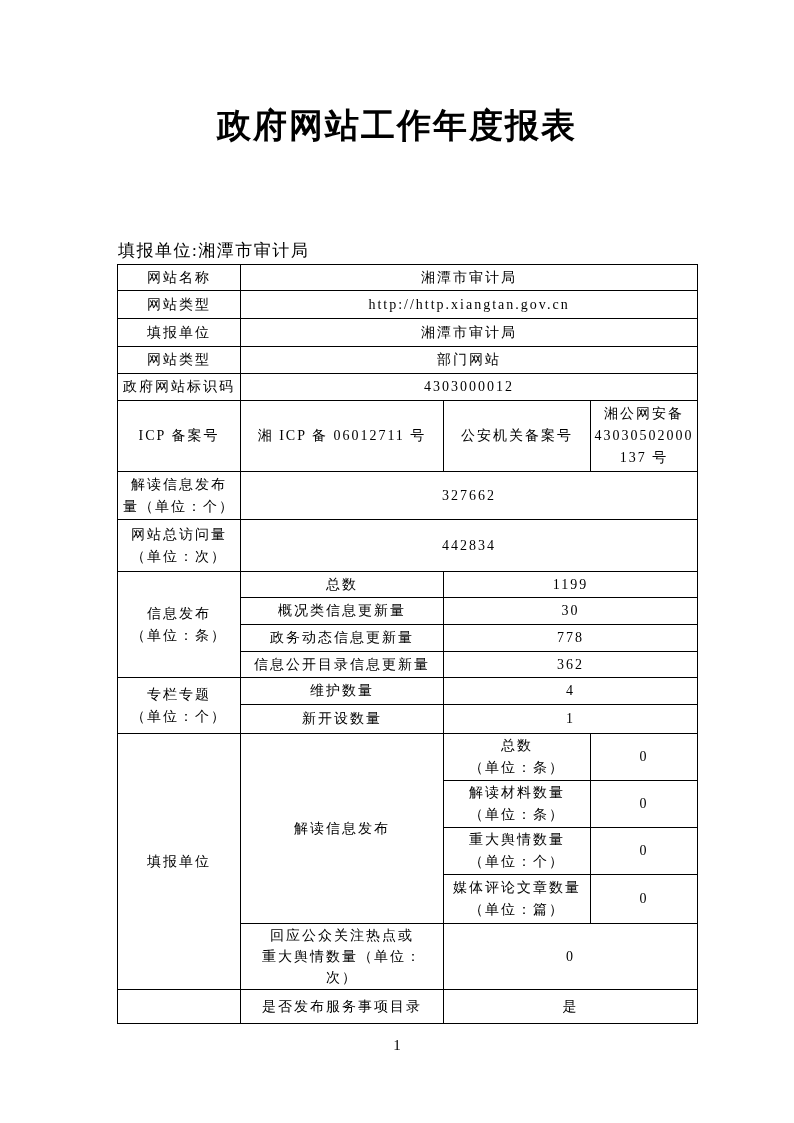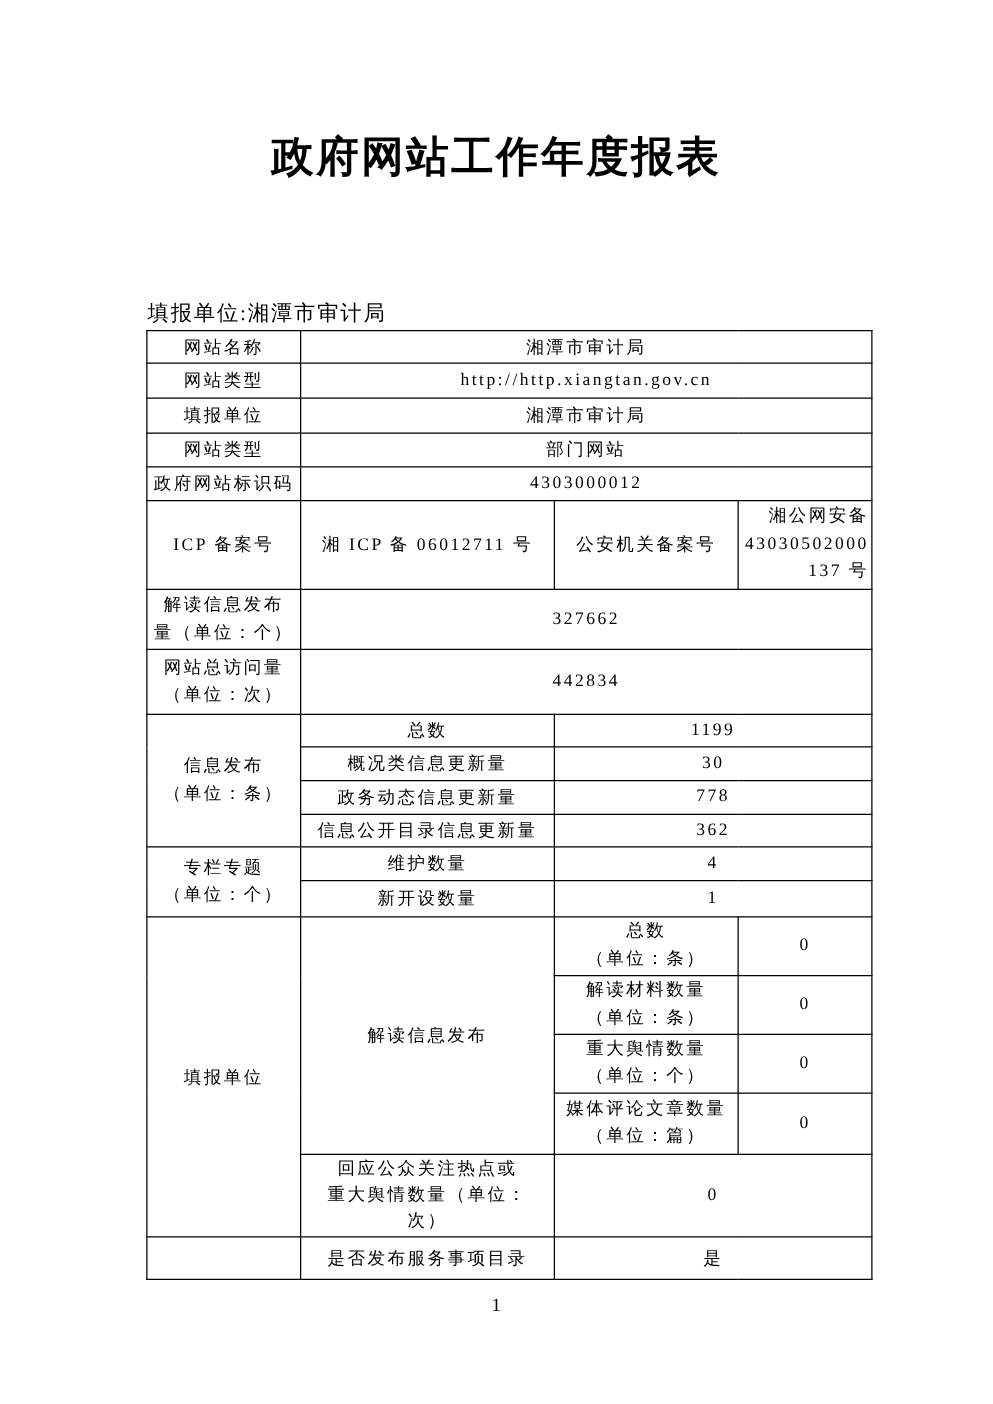--- a/index.html
+++ b/index.html
@@ -55,21 +55,21 @@
     vertical-align: middle;
     font-size: 14px;
     letter-spacing: 2px;
     padding: 1px 2px;
     overflow: hidden;
   }
   td.val { letter-spacing: 3px; }
   td.val-tight { letter-spacing: 1px; }
   .ln { display: block; line-height: 22px; }
   .ln3 { display: block; line-height: 21px; }
-  tr.h-icp td .ln { line-height: 22px; text-align: right; }
+  tr.h-icp td .ln { line-height: 22px; }
 
   .page-number {
     position: absolute;
     top: 1037px;
     left: 0;
     width: 794px;
     text-align: center;
     font-size: 15px;
   }
 </style>

